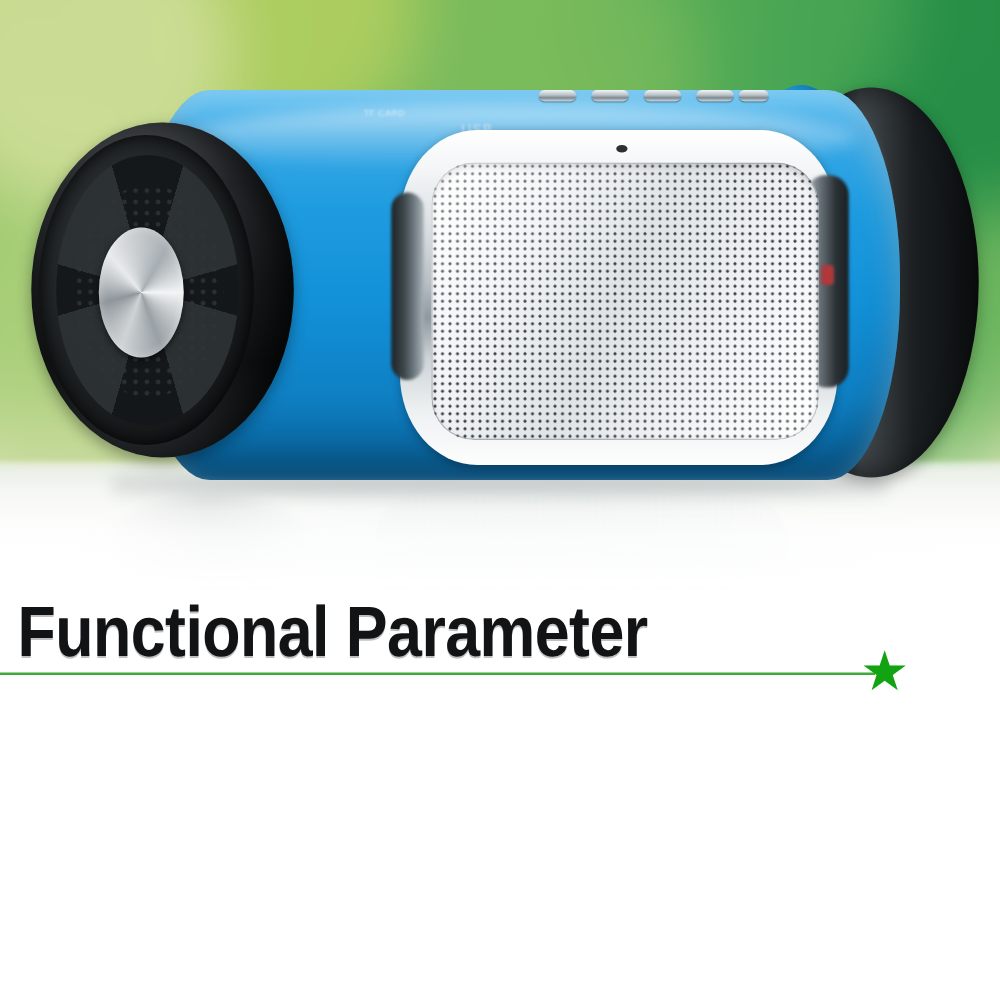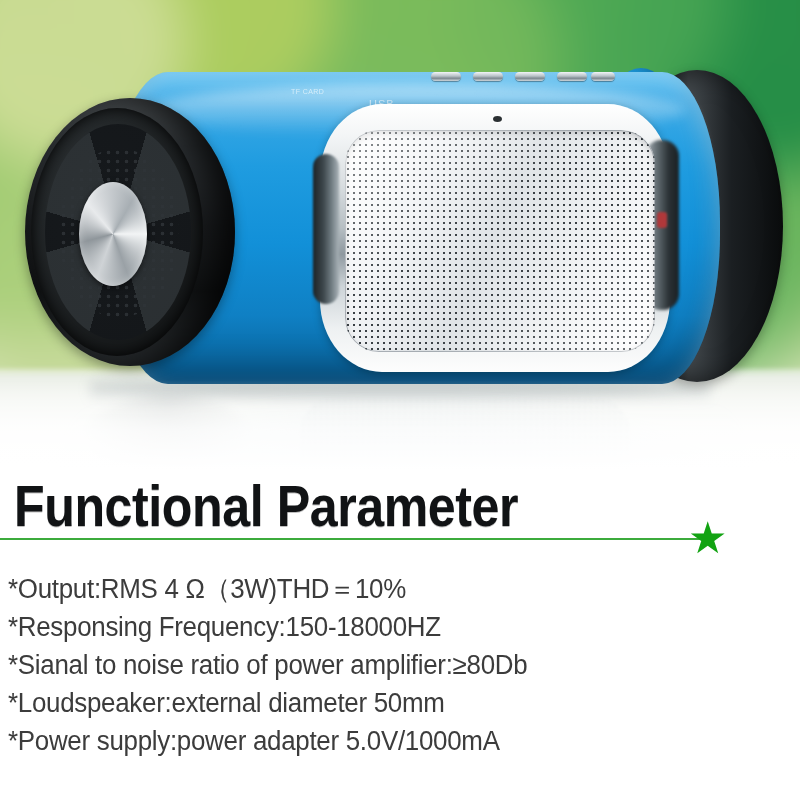--- a/index.html
+++ b/index.html
@@ -327,22 +327,15 @@
 
   <div class="text-area">
 
     <div class="title">Functional Parameter</div>
 
     <div class="rule-wrap">
       <div class="rule"></div>
       <div class="star">★</div>
     </div>
 
-    <div class="specs">
-      <div class="spec-line">*Output:RMS 4 Ω（3W)THD＝10%</div>
-      <div class="spec-line">*Responsing Frequency:150-18000HZ</div>
-      <div class="spec-line">*Sianal to noise ratio of power amplifier:≥80Db</div>
-      <div class="spec-line">*Loudspeaker:external diameter 50mm</div>
-      <div class="spec-line">*Power supply:power adapter 5.0V/1000mA</div>
-    </div>
 
   </div>
 </div>
 
 </body></html>

